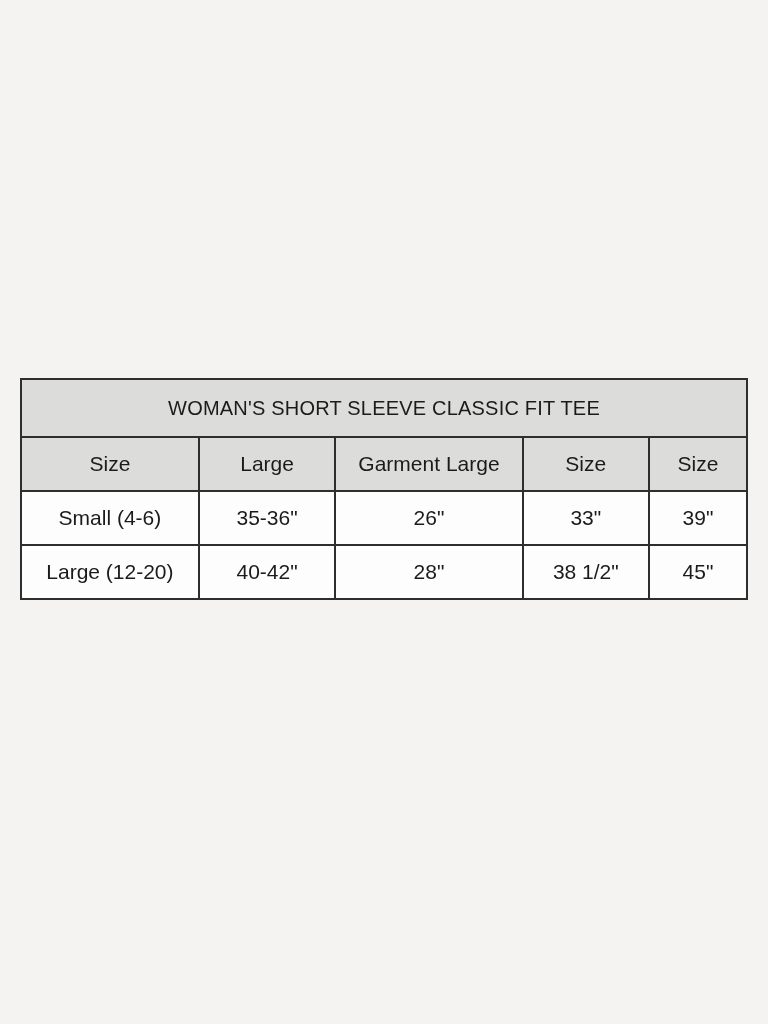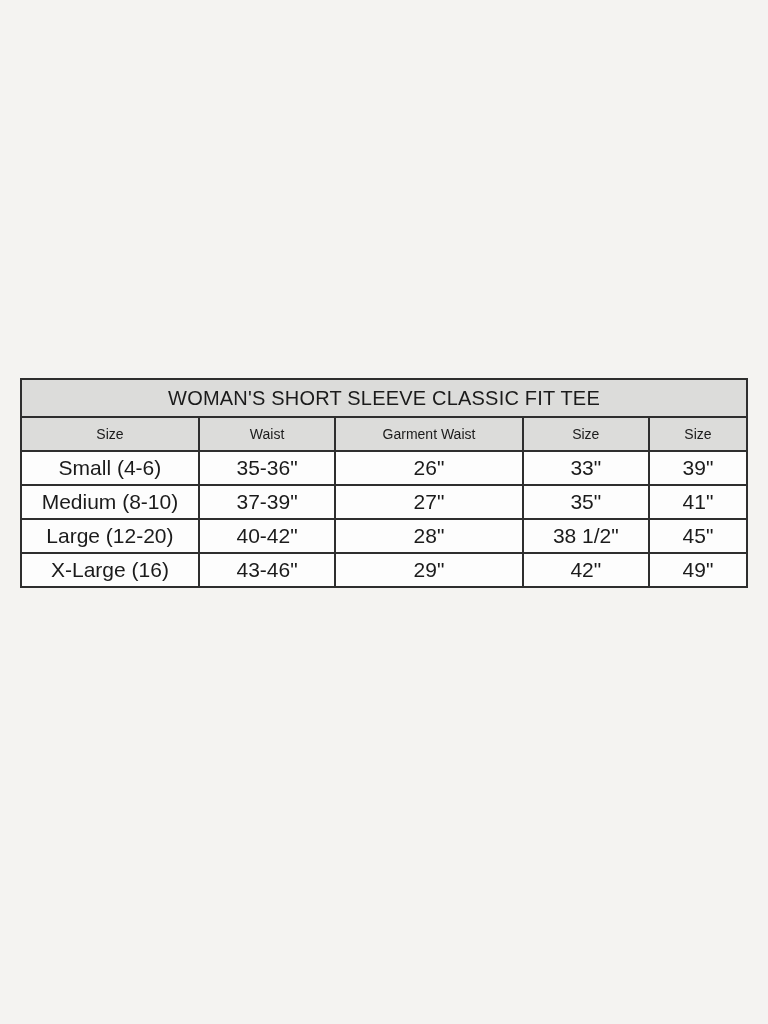--- a/index.html
+++ b/index.html
@@ -27,36 +27,36 @@
     border-collapse: collapse;
     table-layout: fixed;
     color: #1b1b1b;
   }
   table.size-chart th,
   table.size-chart td {
     border: 2px solid #2e2e2e;
     text-align: center;
     vertical-align: middle;
     font-weight: 400;
-    padding: 0;
+    padding: 10px;
     overflow: hidden;
     white-space: nowrap;
   }
   .title-cell {
     background: #dcdcda;
     border-top: 1px solid #c9c8c5;
     border-left: 1px solid #c9c8c5;
     border-right: 2px solid #2e2e2e;
     font-size: 20px;
     height: 36px;
     letter-spacing: 0.2px;
   }
   .head-cell {
     background: #dcdcda;
-    font-size: 14px;
+    font-size: 21px;
     height: 32px;
   }
   table.size-chart td {
     background: #fdfdfd;
     font-size: 21px;
     height: 32px;
   }
   col.c-size   { width: 24.5%; }
   col.c-chest  { width: 18.8%; }
   col.c-length { width: 25.8%; }
@@ -74,50 +74,36 @@
       <col class="c-length">
       <col class="c-waist">
       <col class="c-hips">
     </colgroup>
     <thead>
       <tr>
         <th class="title-cell" colspan="5">WOMAN'S SHORT SLEEVE CLASSIC FIT TEE</th>
       </tr>
       <tr>
         <th class="head-cell">Size</th>
-        <th class="head-cell">Waist</th>
-        <th class="head-cell">Garment Waist</th>
+        <th class="head-cell">Large</th>
+        <th class="head-cell">Garment Large</th>
         <th class="head-cell">Size</th>
         <th class="head-cell">Size</th>
       </tr>
     </thead>
     <tbody>
       <tr>
         <td>Small (4-6)</td>
         <td>35-36"</td>
         <td>26"</td>
         <td>33"</td>
         <td>39"</td>
       </tr>
       <tr>
-        <td>Medium (8-10)</td>
-        <td>37-39"</td>
-        <td>27"</td>
-        <td>35"</td>
-        <td>41"</td>
-      </tr>
-      <tr>
         <td>Large (12-20)</td>
         <td>40-42"</td>
         <td>28"</td>
         <td>38 1/2"</td>
         <td>45"</td>
       </tr>
-      <tr>
-        <td>X-Large (16)</td>
-        <td>43-46"</td>
-        <td>29"</td>
-        <td>42"</td>
-        <td>49"</td>
-      </tr>
     </tbody>
   </table>
 </div>
 
 </body></html>

